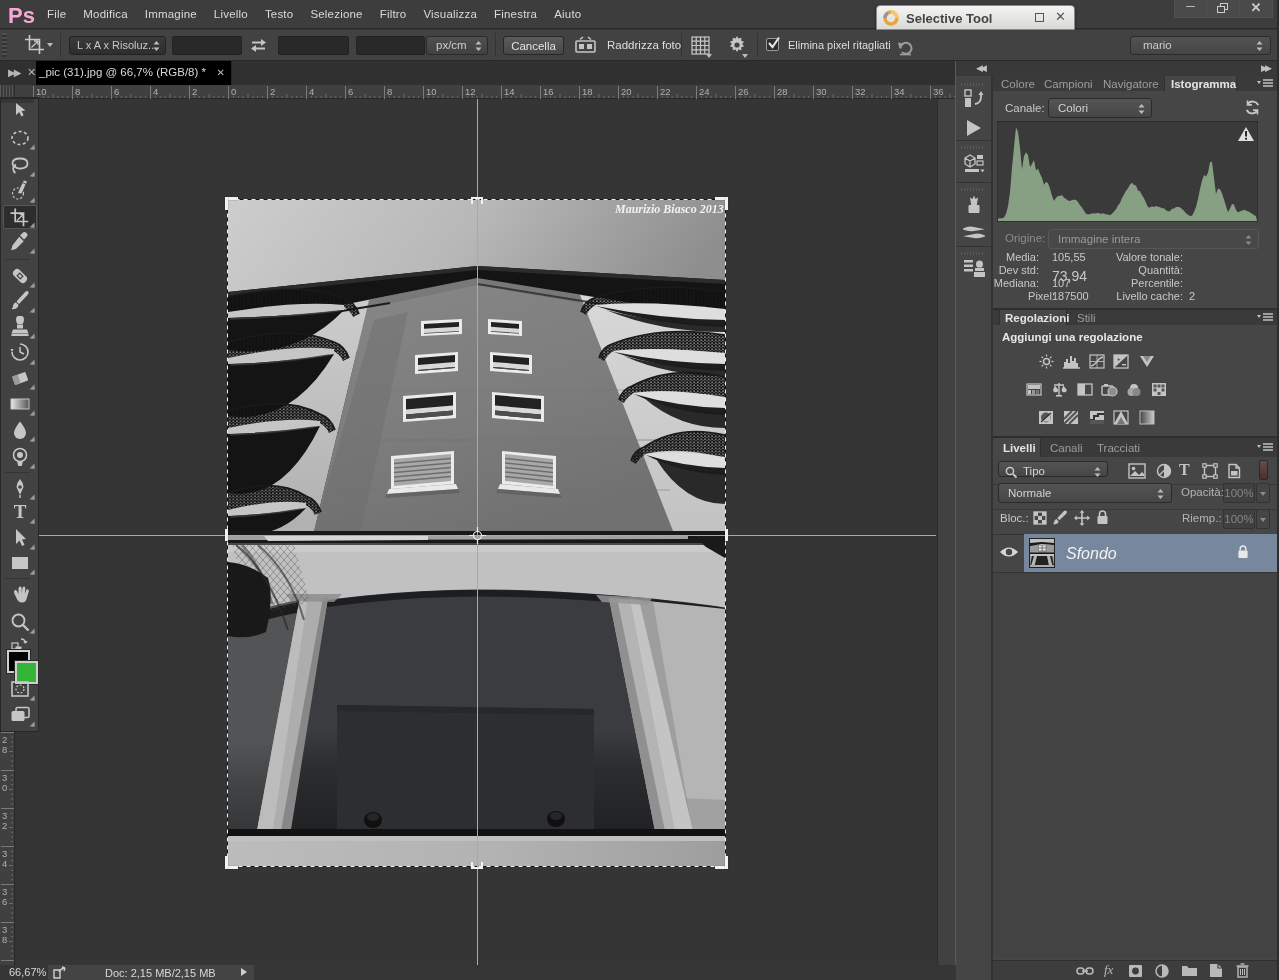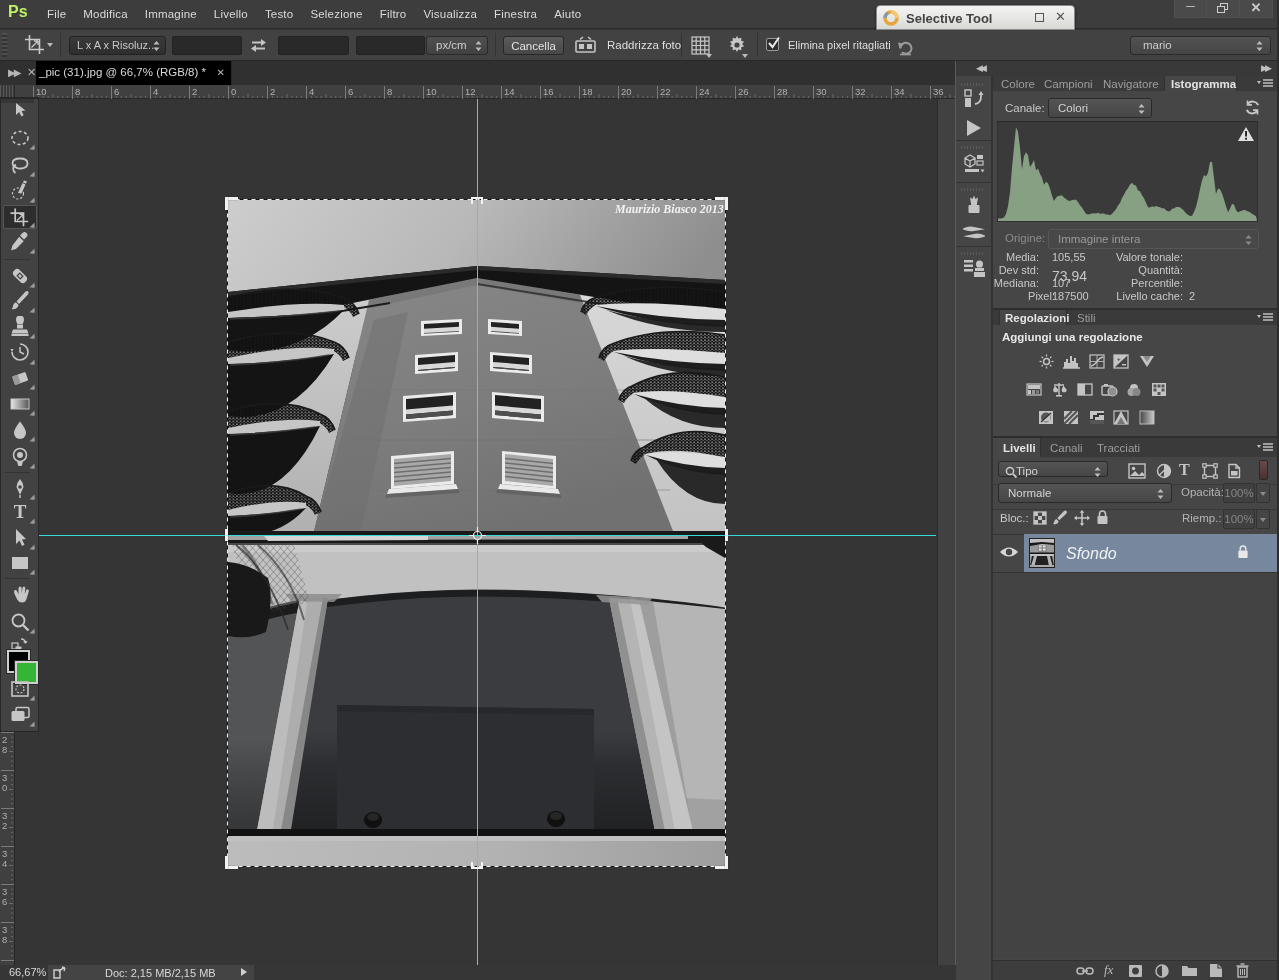--- a/index.html
+++ b/index.html
@@ -6,21 +6,21 @@
   html,body { width:1279px; height:980px; overflow:hidden; background:#353535;
     font-family:"Liberation Sans", sans-serif; }
   .abs { position:absolute; }
   #app { position:relative; width:1279px; height:980px; background:#353535; }
 </style>
 </head>
 <body>
 <div id="app">
 
   <div class="abs" id="menubar" style="left:0;top:0;width:1279px;height:29px;background:#3d3d3d;border-bottom:1px solid #2a2a2a;"></div>
-  <div class="abs" style="left:8px;top:3px;font-size:16px;font-weight:bold;color:#bef264;">Ps</div>
+  <div class="abs" style="left:8px;top:3px;font-size:22px;font-weight:bold;color:#f9a8d4;">Ps</div>
   <div class="abs" id="menuitems" style="left:47px;top:8px;font-size:11.5px;color:#dadada;letter-spacing:0.2px;">
     <span style="margin-right:17px;">File</span><span style="margin-right:17px;">Modifica</span><span style="margin-right:17px;">Immagine</span><span style="margin-right:17px;">Livello</span><span style="margin-right:17px;">Testo</span><span style="margin-right:17px;">Selezione</span><span style="margin-right:17px;">Filtro</span><span style="margin-right:17px;">Visualizza</span><span style="margin-right:17px;">Finestra</span><span>Aiuto</span>
   </div>
 
   <div class="abs" id="winbtns" style="left:1174px;top:0;width:101px;height:18px;display:flex;">
     <div style="width:33px;height:18px;background:#4a4a4a;border:1px solid #515151;border-top:none;color:#ccc;text-align:center;line-height:13px;font-size:12px;">─</div>
     <div style="width:33px;height:18px;background:#4a4a4a;border:1px solid #515151;border-top:none;border-left:none;position:relative;">
       <div style="position:absolute;left:13px;top:3px;width:8px;height:7px;border:1px solid #ccc;"></div>
       <div style="position:absolute;left:10px;top:6px;width:8px;height:7px;border:1px solid #ccc;background:#4a4a4a;"></div>
     </div>
@@ -1116,21 +1116,21 @@
 <div style="position:absolute;left:0;top:360px;width:286px;height:2px;background:#2e2e2e;"></div>
 <div style="position:absolute;left:0;top:362px;width:286px;height:19px;background:#3a3a3a;"></div>
 <div style="position:absolute;left:0px;top:362px;width:48px;height:19px;background:#474747;border-right:1px solid #303030;"></div>
 <span style="position:absolute;left:10px;top:366px;font-size:11.5px;font-weight:bold;color:#e4e4e4;">Livelli</span>
 <span style="position:absolute;left:57px;top:366px;font-size:11.5px;color:#9d9d9d;">Canali</span>
 <span style="position:absolute;left:104px;top:366px;font-size:11.5px;color:#9d9d9d;">Tracciati</span>
 <svg style="position:absolute;left:264px;top:367px;" width="16" height="10" viewBox="0 0 16 10">
         <path d="M0 2 l4 0 l-2 3 Z" fill="#c0c0c0"></path>
         <path d="M6 1 h10 M6 4 h10 M6 7 h10" stroke="#c0c0c0" stroke-width="1.6"></path>
       </svg>
-<div style="position:absolute;left:5px;top:385px;width:110px;height:16px;background:linear-gradient(#545454,#464646);border:1px solid #2a2a2a;border-radius:3px;color:#d2d2d2;font-size:11.5px;line-height:18px;padding-left:17px;">Tipo<svg style="position:absolute;left:5px;top:3px;" width="14" height="14" viewBox="0 0 14 14">
+<div style="position:absolute;left:5px;top:385px;width:110px;height:16px;background:linear-gradient(#545454,#464646);border:1px solid #2a2a2a;border-radius:3px;color:#d2d2d2;font-size:11.5px;line-height:18px;padding-left:24px;">Tipo<svg style="position:absolute;left:5px;top:3px;" width="14" height="14" viewBox="0 0 14 14">
           <circle cx="6" cy="6" r="3.6" fill="none" stroke="#c9c9c9" stroke-width="1.5"></circle>
           <path d="M9 9 l3.5 3.5" stroke="#c9c9c9" stroke-width="1.8"></path>
         </svg><svg style="position:absolute;right:5px;top:4px;" width="9" height="12" viewBox="0 0 9 12">
           <path d="M1.5 4.5 L4.5 1 L7.5 4.5 Z M1.5 7.5 L4.5 11 L7.5 7.5 Z" fill="#bbb"></path>
         </svg></div>
 <svg style="position:absolute;left:135px;top:387px;" width="18" height="16" viewBox="0 0 18 16">
         <rect x="1" y="1" width="16" height="14" fill="none" stroke="#c4c4c4" stroke-width="1.4"></rect>
         <circle cx="5.5" cy="5.5" r="1.8" fill="#c4c4c4"></circle>
         <path d="M2 13 l5 -5 l4 4 l3 -3 l2 2 v2 Z" fill="#c4c4c4"></path>
       </svg>

